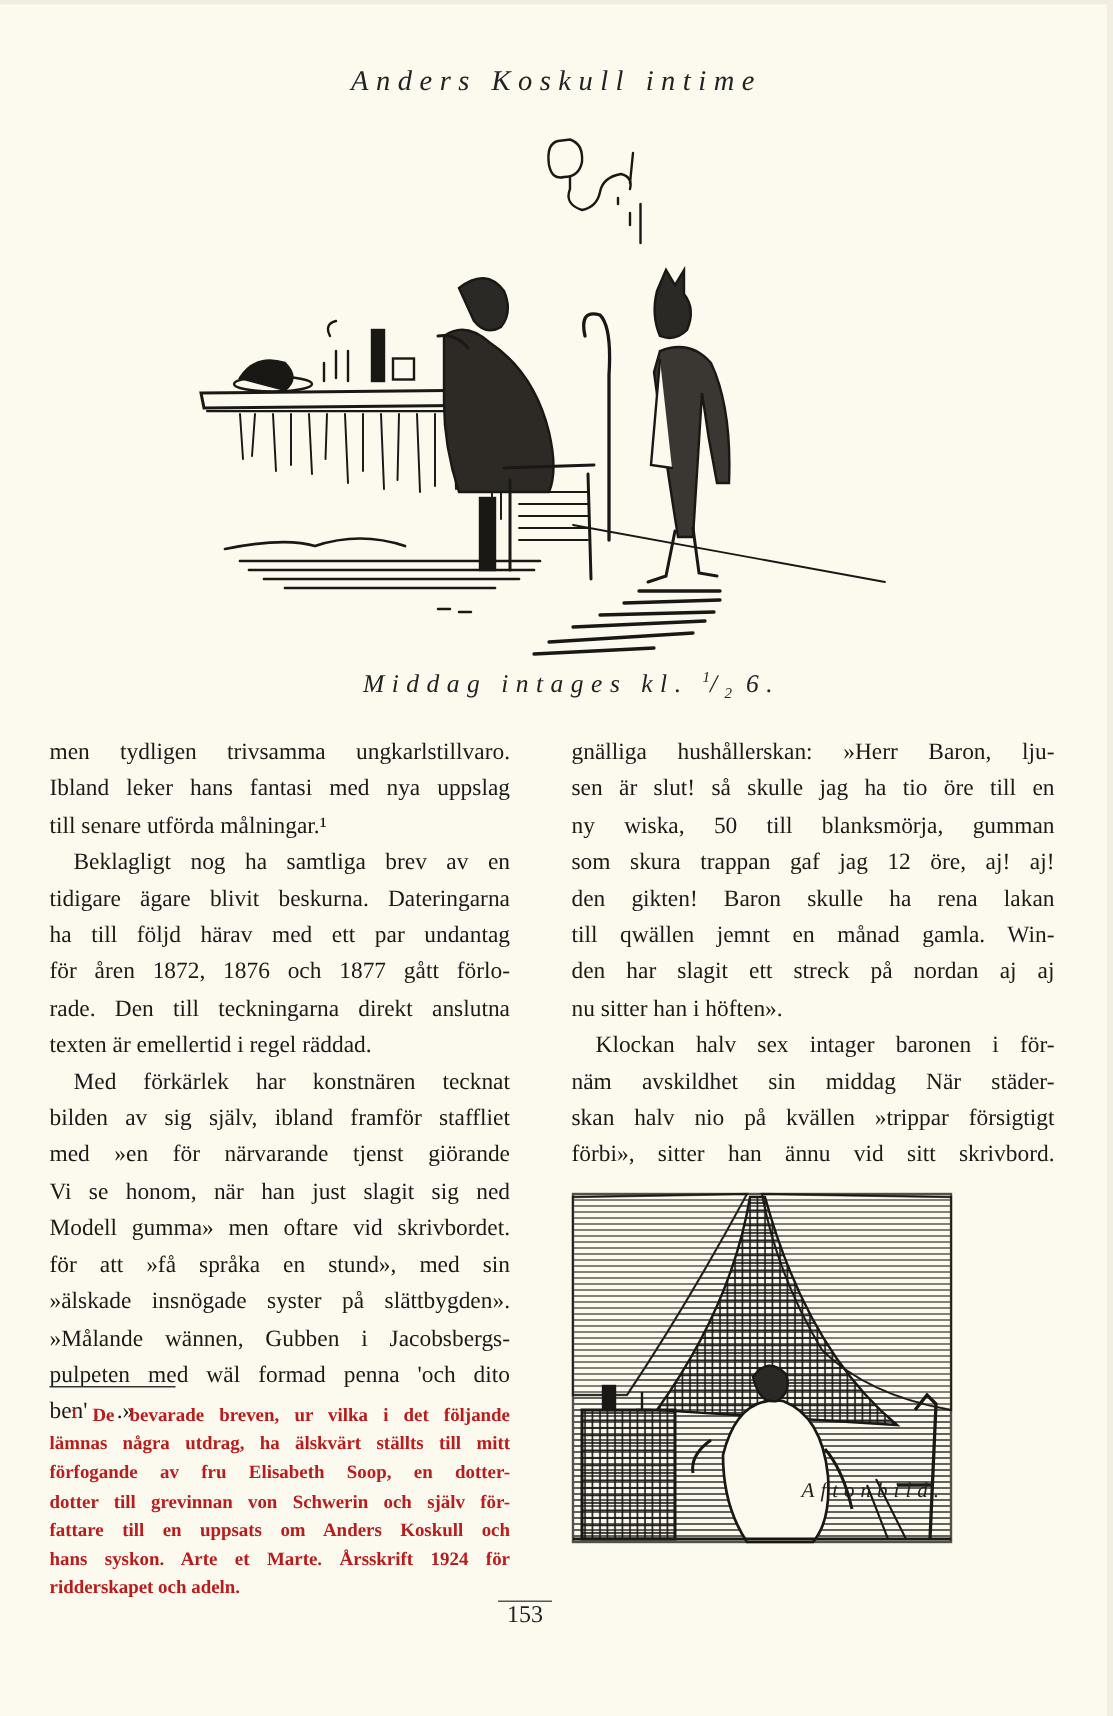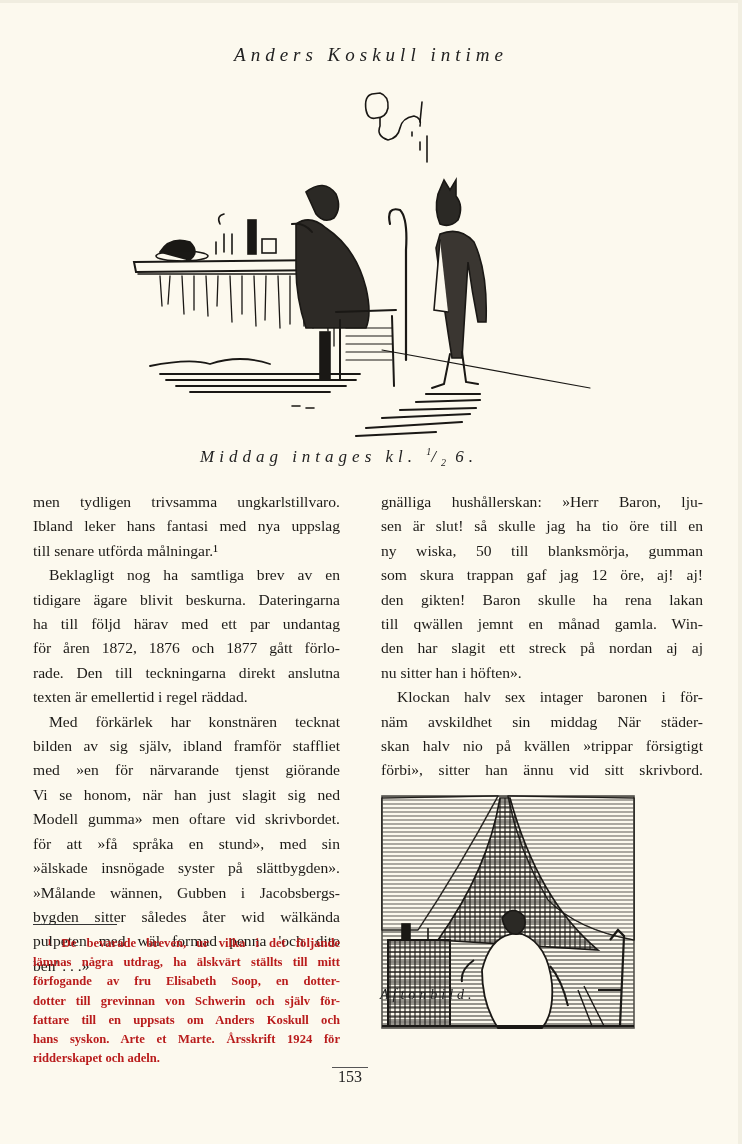--- a/index.html
+++ b/index.html
@@ -12,21 +12,21 @@
   }
   .page-edge-right { position:absolute; right:0; top:0; width:4px; height:1144px; background:#f2efe2; }
   .page-edge-top { position:absolute; left:0; top:0; width:742px; height:3px; background:#f0ede0; }
   .running-head {
     position:absolute; top:44px; left:0; width:742px; text-align:center;
     font-style:italic; font-size:19px; letter-spacing:5px; color:#222;
   }
   .illus { position:absolute; }
   .illus svg { display:block; }
   .caption {
-    position:absolute; text-align:left; font-style:italic; color:#222;
+    position:absolute; text-align:right; font-style:italic; color:#222;
   }
   .cap1 { top:446px; left:200px; width:320px; font-size:17px; letter-spacing:5px; }
   .cap1 sup, .cap1 sub { font-size:10px; letter-spacing:0; }
   .cap2 { top:987px; left:380px; width:250px; font-size:14px; letter-spacing:4px; }
   .col {
     position:absolute; font-size:15.6px; line-height:24.4px; text-align:justify;
   }
   .col-left { left:33px; top:490px; width:307px; }
   .col-right { left:381px; top:490px; width:322px; }
   .col p { margin:0; text-indent:0; }
@@ -128,21 +128,20 @@
   </p>
   <p>
     <span class="line" style="padding-left:16px">Med förkärlek har konstnären tecknat</span>
     <span class="line">bilden av sig själv, ibland framför staffliet</span>
     <span class="line">med »en för närvarande tjenst giörande</span>
     <span class="line">Vi se honom, när han just slagit sig ned</span>
     <span class="line">Modell gumma» men oftare vid skrivbordet.</span>
     <span class="line">för att »få språka en stund», med sin</span>
     <span class="line">»älskade insnögade syster på slättbygden».</span>
     <span class="line">»Målande wännen, Gubben i Jacobsbergs-</span>
-    <span class="line">bygden sitter således åter wid wälkända</span>
     <span class="line">pulpeten med wäl formad penna 'och dito</span>
     <span class="line last">ben' . . .»</span>
   </p>
 </div>
 
 <div class="col col-right">
   <p>
     <span class="line">gnälliga hushållerskan: »Herr Baron, lju-</span>
     <span class="line">sen är slut! så skulle jag ha tio öre till en</span>
     <span class="line">ny wiska, 50 till blanksmörja, gumman</span>

